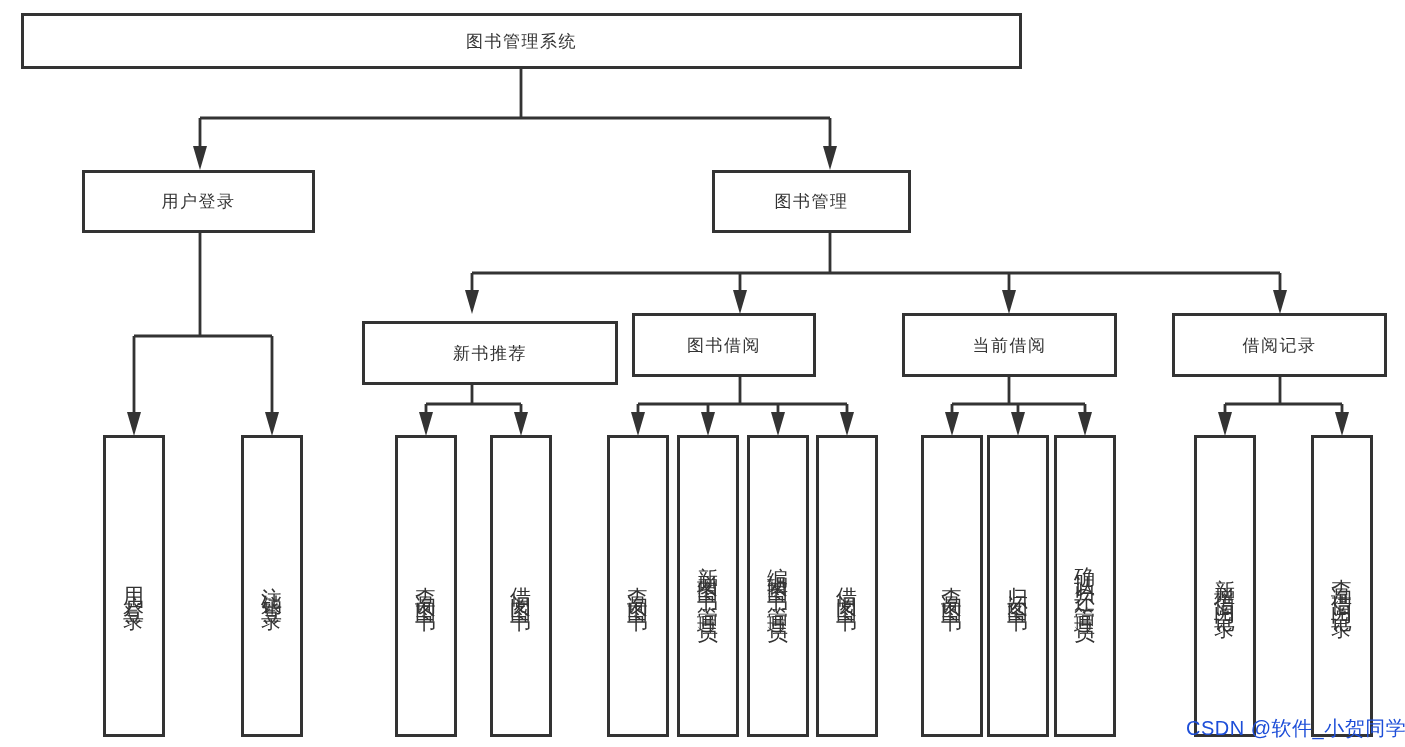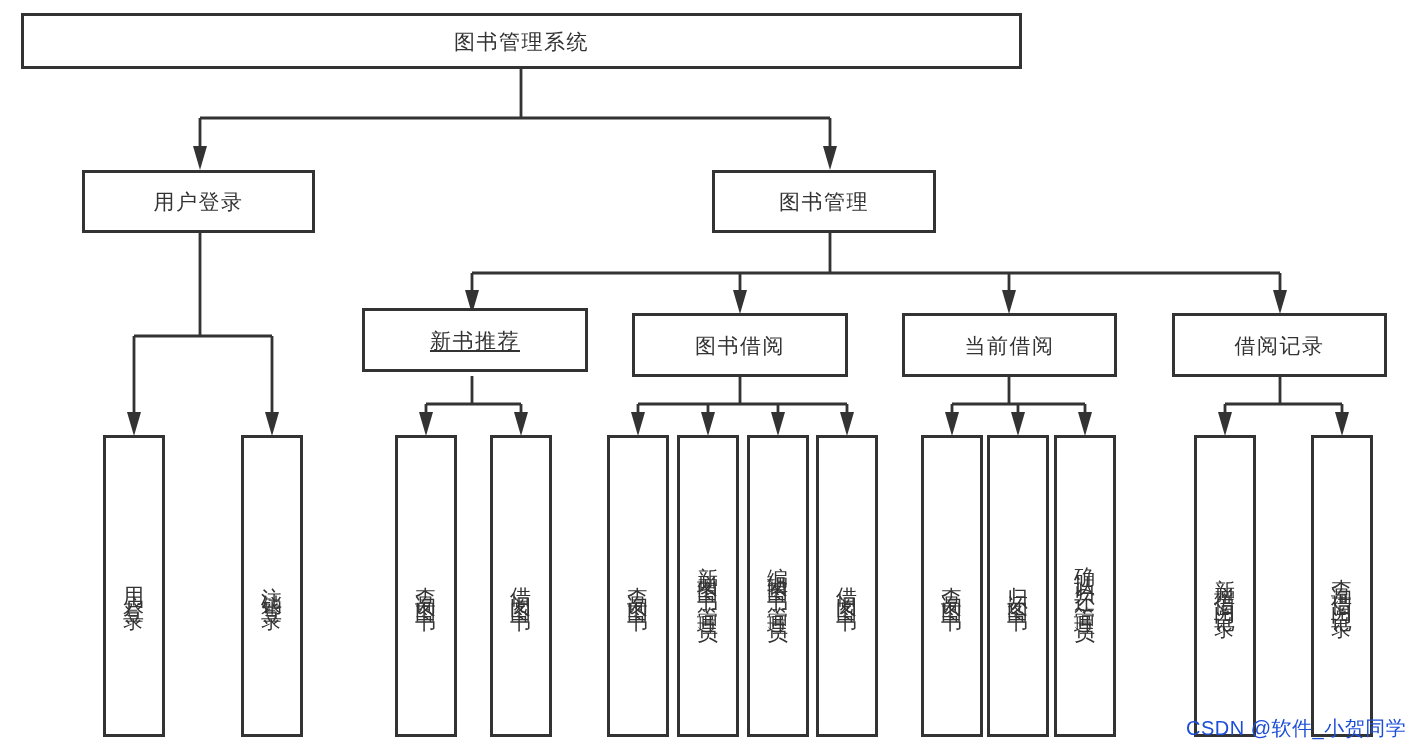--- a/index.html
+++ b/index.html
@@ -16,21 +16,21 @@
   .ah { fill:#333333; stroke:none; }
 
   .node {
     position:absolute;
     box-sizing:border-box;
     border:3px solid #333333;
     background:#ffffff;
     display:flex;
     align-items:center;
     justify-content:center;
-    font-size:21px;
+    font-size:17px;
     letter-spacing:1.5px;
     line-height:1;
     white-space:nowrap;
   }
   .vnode {
     position:absolute;
     box-sizing:border-box;
     border:3px solid #333333;
     background:#ffffff;
     display:flex;
@@ -42,23 +42,23 @@
     writing-mode:vertical-rl;
     text-orientation:mixed;
     font-size:21px;
     letter-spacing:8px;
     line-height:1;
     white-space:nowrap;
   }
   
   .n-root          { left:21px;   top:13px;  width:1001px; height:56px; }
   .n-user-login    { left:82px;   top:170px; width:233px;  height:63px; }
-  .n-book-mgmt     { left:712px;  top:170px; width:224px;  height:63px; }
-  .n-new-book-rec  { left:362px;  top:308px; width:226px;  height:64px;text-decoration:underline; }
-  .n-book-borrow   { left:632px;  top:313px; width:216px;  height:64px; }
+  .n-book-mgmt     { left:712px;  top:170px; width:199px;  height:63px; }
+  .n-new-book-rec  { left:362px;  top:321px; width:256px;  height:64px; }
+  .n-book-borrow   { left:632px;  top:313px; width:184px;  height:64px; }
   .n-cur-borrow    { left:902px;  top:313px; width:215px;  height:64px;text-align:right; }
   .n-borrow-rec    { left:1172px; top:313px; width:215px;  height:64px; }
 
   .v1  { left:103px;  }
   .v2  { left:241px;  }
   .v3  { left:395px;  }
   .v4  { left:490px;  }
   .v5  { left:607px;  }
   .v6  { left:677px;  }
   .v7  { left:747px;  }

